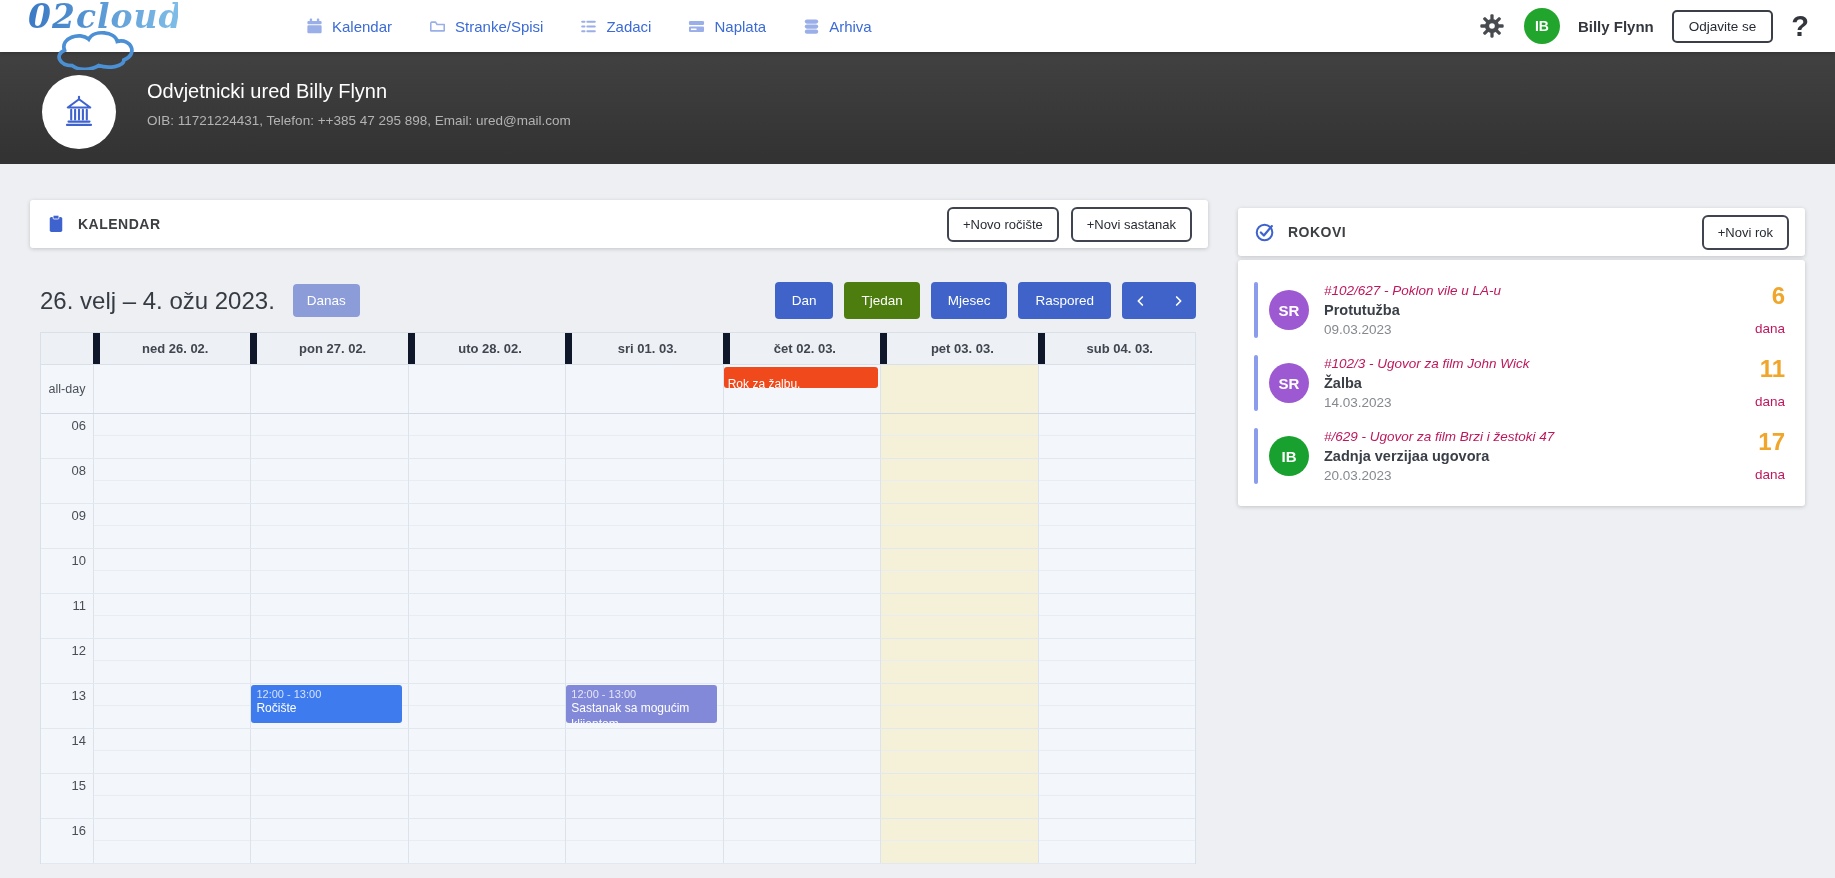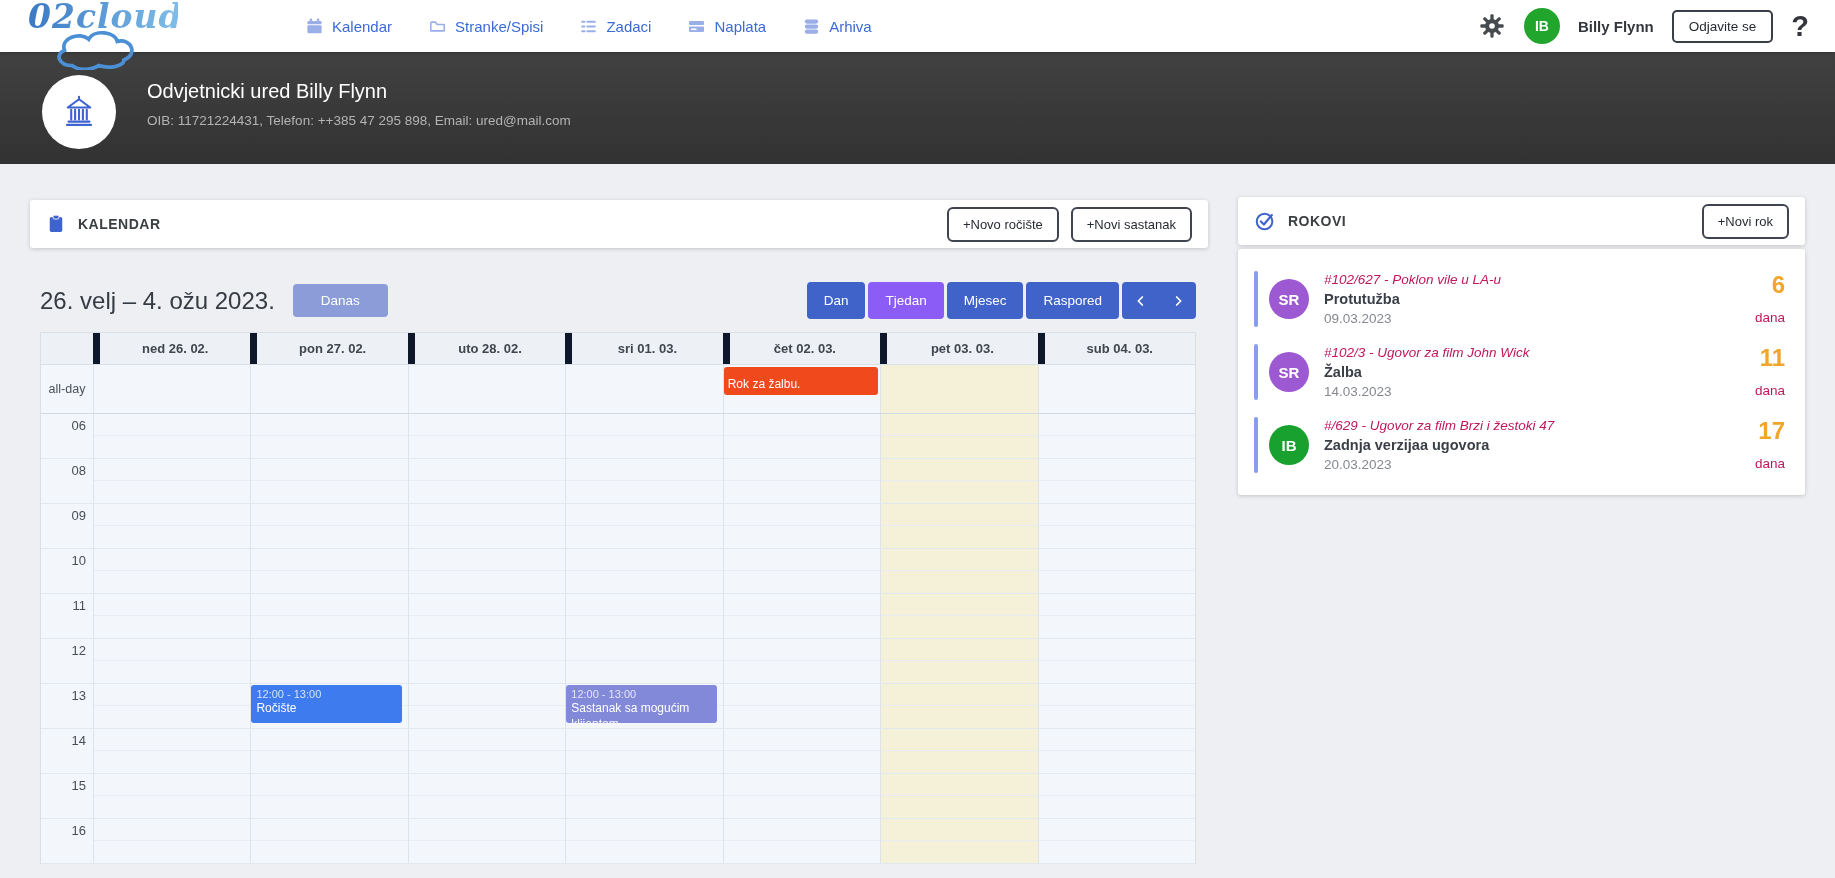--- a/index.html
+++ b/index.html
@@ -35,52 +35,52 @@
 
   
   .panel-head { height:48px; background:#fff; border-radius:3px; box-shadow:0 1px 4px rgba(0,0,0,.18);
                 display:flex; align-items:center; padding:0 16px; }
   .panel-title { font-size:14px; font-weight:bold; letter-spacing:.5px; color:#3c4043; margin-left:12px; }
   .outline-btn { margin-left:12px; background:#fff; border:2px solid #3f4450; border-radius:6px;
                  padding:8px 14px; font-size:13px; font-weight:500; color:#272b33; cursor:pointer; font-family:inherit; white-space:nowrap; }
   .spacer { margin-left:auto; }
 
   .cal-panel { position:absolute; left:30px; top:200px; width:1178px; }
-  .rok-panel { position:absolute; left:1238px; top:197px; width:567px; }
+  .rok-panel { position:absolute; left:1238px; top:208px; width:567px; }
 
   
   .cal-toolbar { display:flex; align-items:center; margin:34px 12px 0 10px; }
   .cal-title { font-size:24px; font-weight:500; color:#363b43; }
   .today-btn { margin-left:18px; background:#8b9cd9; border:none; color:#fff; border-radius:4px;
-               padding:9px 28px; font-size:13.5px; cursor:default; font-family:inherit; }
-  .view-group { margin-left:auto; display:flex; gap:3px; }
+               padding:9px 14px; font-size:13.5px; cursor:default; font-family:inherit; }
+  .view-group { margin-left:auto; display:flex; gap:11px; }
   .view-btn { background:#3f63c8; border:none; color:#fff; border-radius:4px; padding:10px 17px;
               font-size:13.5px; cursor:pointer; font-family:inherit; }
-  .view-btn.active { background:#8b5cf6; }
+  .view-btn.active { background:#4d7c0f; }
   .nav-arrows { display:flex; background:#3f63c8; border-radius:4px; }
   .arrow-btn { width:37px; height:37px; background:transparent; border:none; display:flex;
                align-items:center; justify-content:center; cursor:pointer; }
 
   
   .cal-grid { margin:13px 12px 0 10px; border:1px solid #d9e0e8; border-bottom:none; background:#f3f6fa; }
   .gutter { width:52px; flex:none; }
   .head-row { display:flex; height:32px; background:#edf1f6; border-bottom:1px solid #d9e0e8; }
   .day-head { flex:1; border-left:7px solid #0f172a; display:flex; align-items:center; justify-content:center;
               font-size:13px; font-weight:bold; color:#40454e; }
   .cal-body { position:relative; }
   .allday-row { display:flex; height:49px; border-bottom:1px solid #d3dae3; }
   .allday-label { font-size:12.5px; color:#4a5058; display:flex; align-items:center; justify-content:center; }
   .cell { flex:1; border-left:1px solid #dde3ea; background:#f3f6fa; }
   .cell.today { background:#f5f0d8; }
   .hour-row { display:flex; height:45px; border-bottom:1px solid #e2e8ef; }
   .hour-label { text-align:right; padding:4px 7px 0 0; font-size:13px; color:#494e56; }
   .hour-row .cell { background-image:linear-gradient(to bottom,transparent 21px,#e7edf3 21px,#e7edf3 22px,transparent 22px); }
 
   .evt { position:absolute; border-radius:3px; color:#fff; overflow:hidden; cursor:pointer; }
-  .evt-allday { top:2px; height:28px; font-size:12px; padding:10px 4px 0; white-space:nowrap; }
+  .evt-allday { top:2px; height:21px; font-size:12px; padding:10px 4px 0; white-space:nowrap; }
   .evt-timed { height:38px; padding:2px 5px; line-height:1.3; }
   .evt-time { font-size:11px; color:rgba(255,255,255,.78); }
   .evt-title { font-size:12px; }
 
   
   .rok-card { margin-top:4px; background:#fff; border-radius:3px; box-shadow:0 1px 4px rgba(0,0,0,.18);
               padding:22px 20px 22px 16px; }
   .rok-item { display:flex; align-items:center; margin-bottom:17px; }
   .rok-item:last-child { margin-bottom:0; }
   .rok-bar { width:4px; height:56px; border-radius:2px; flex:none; }

